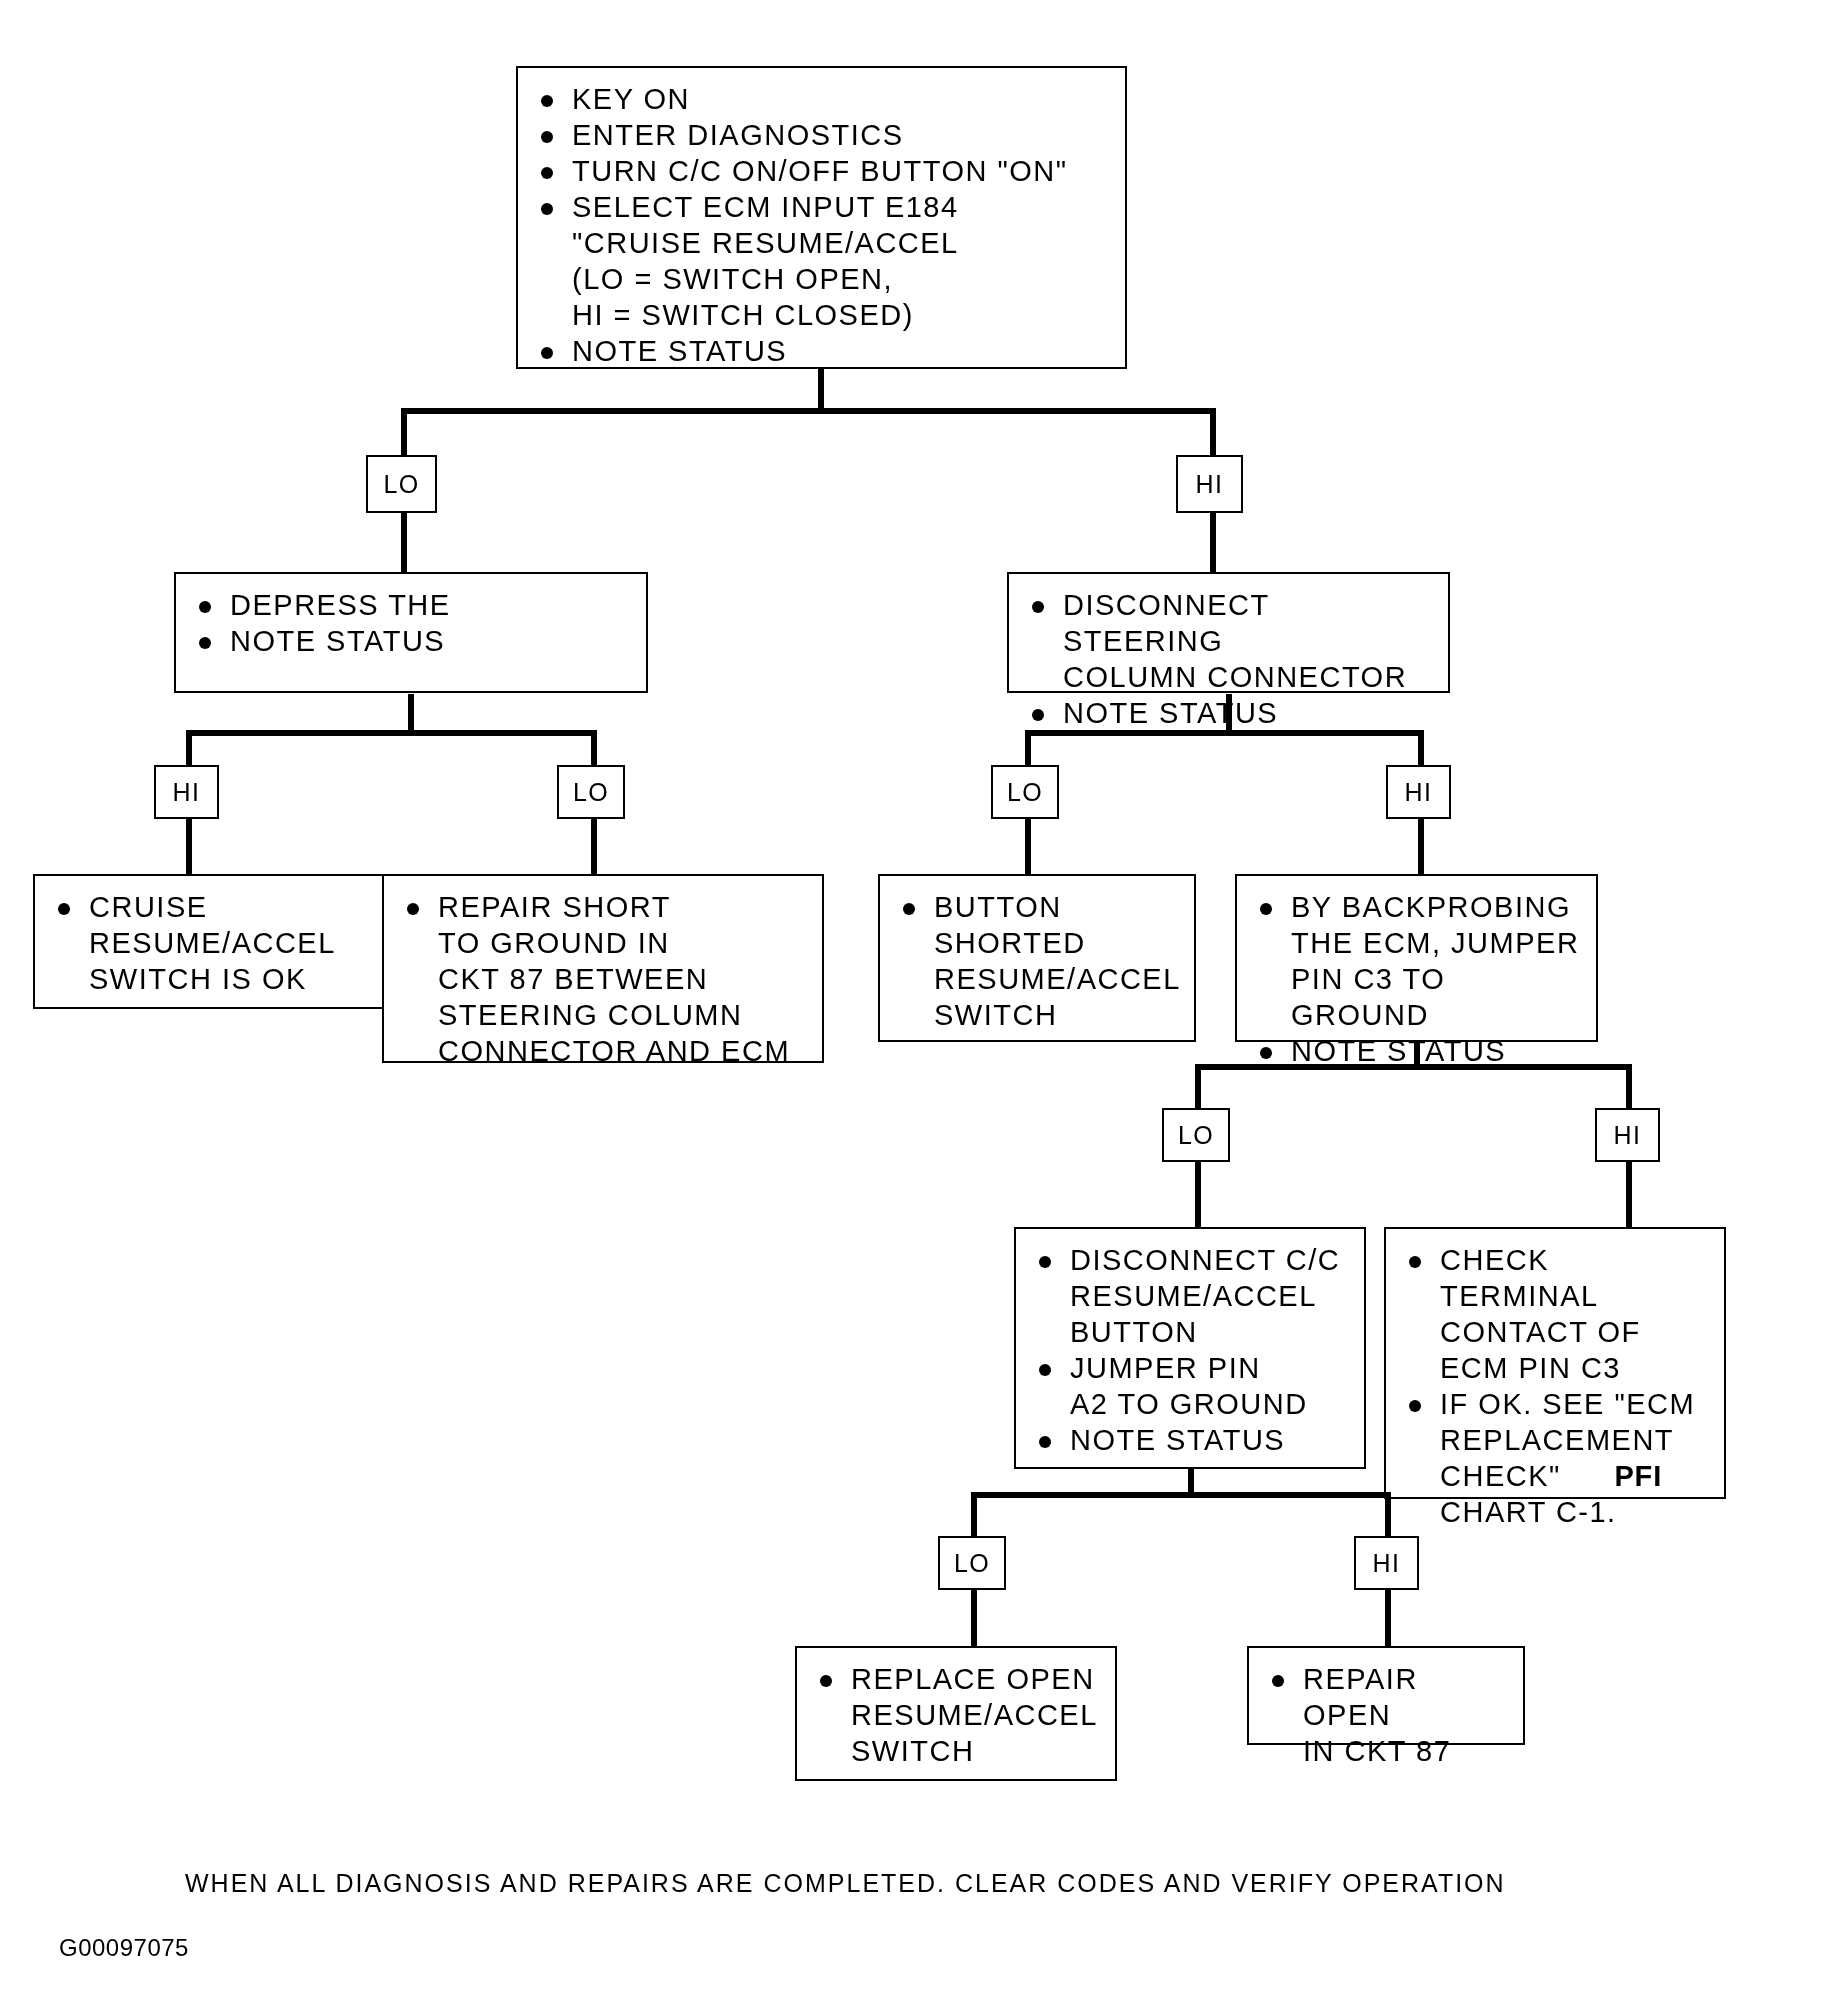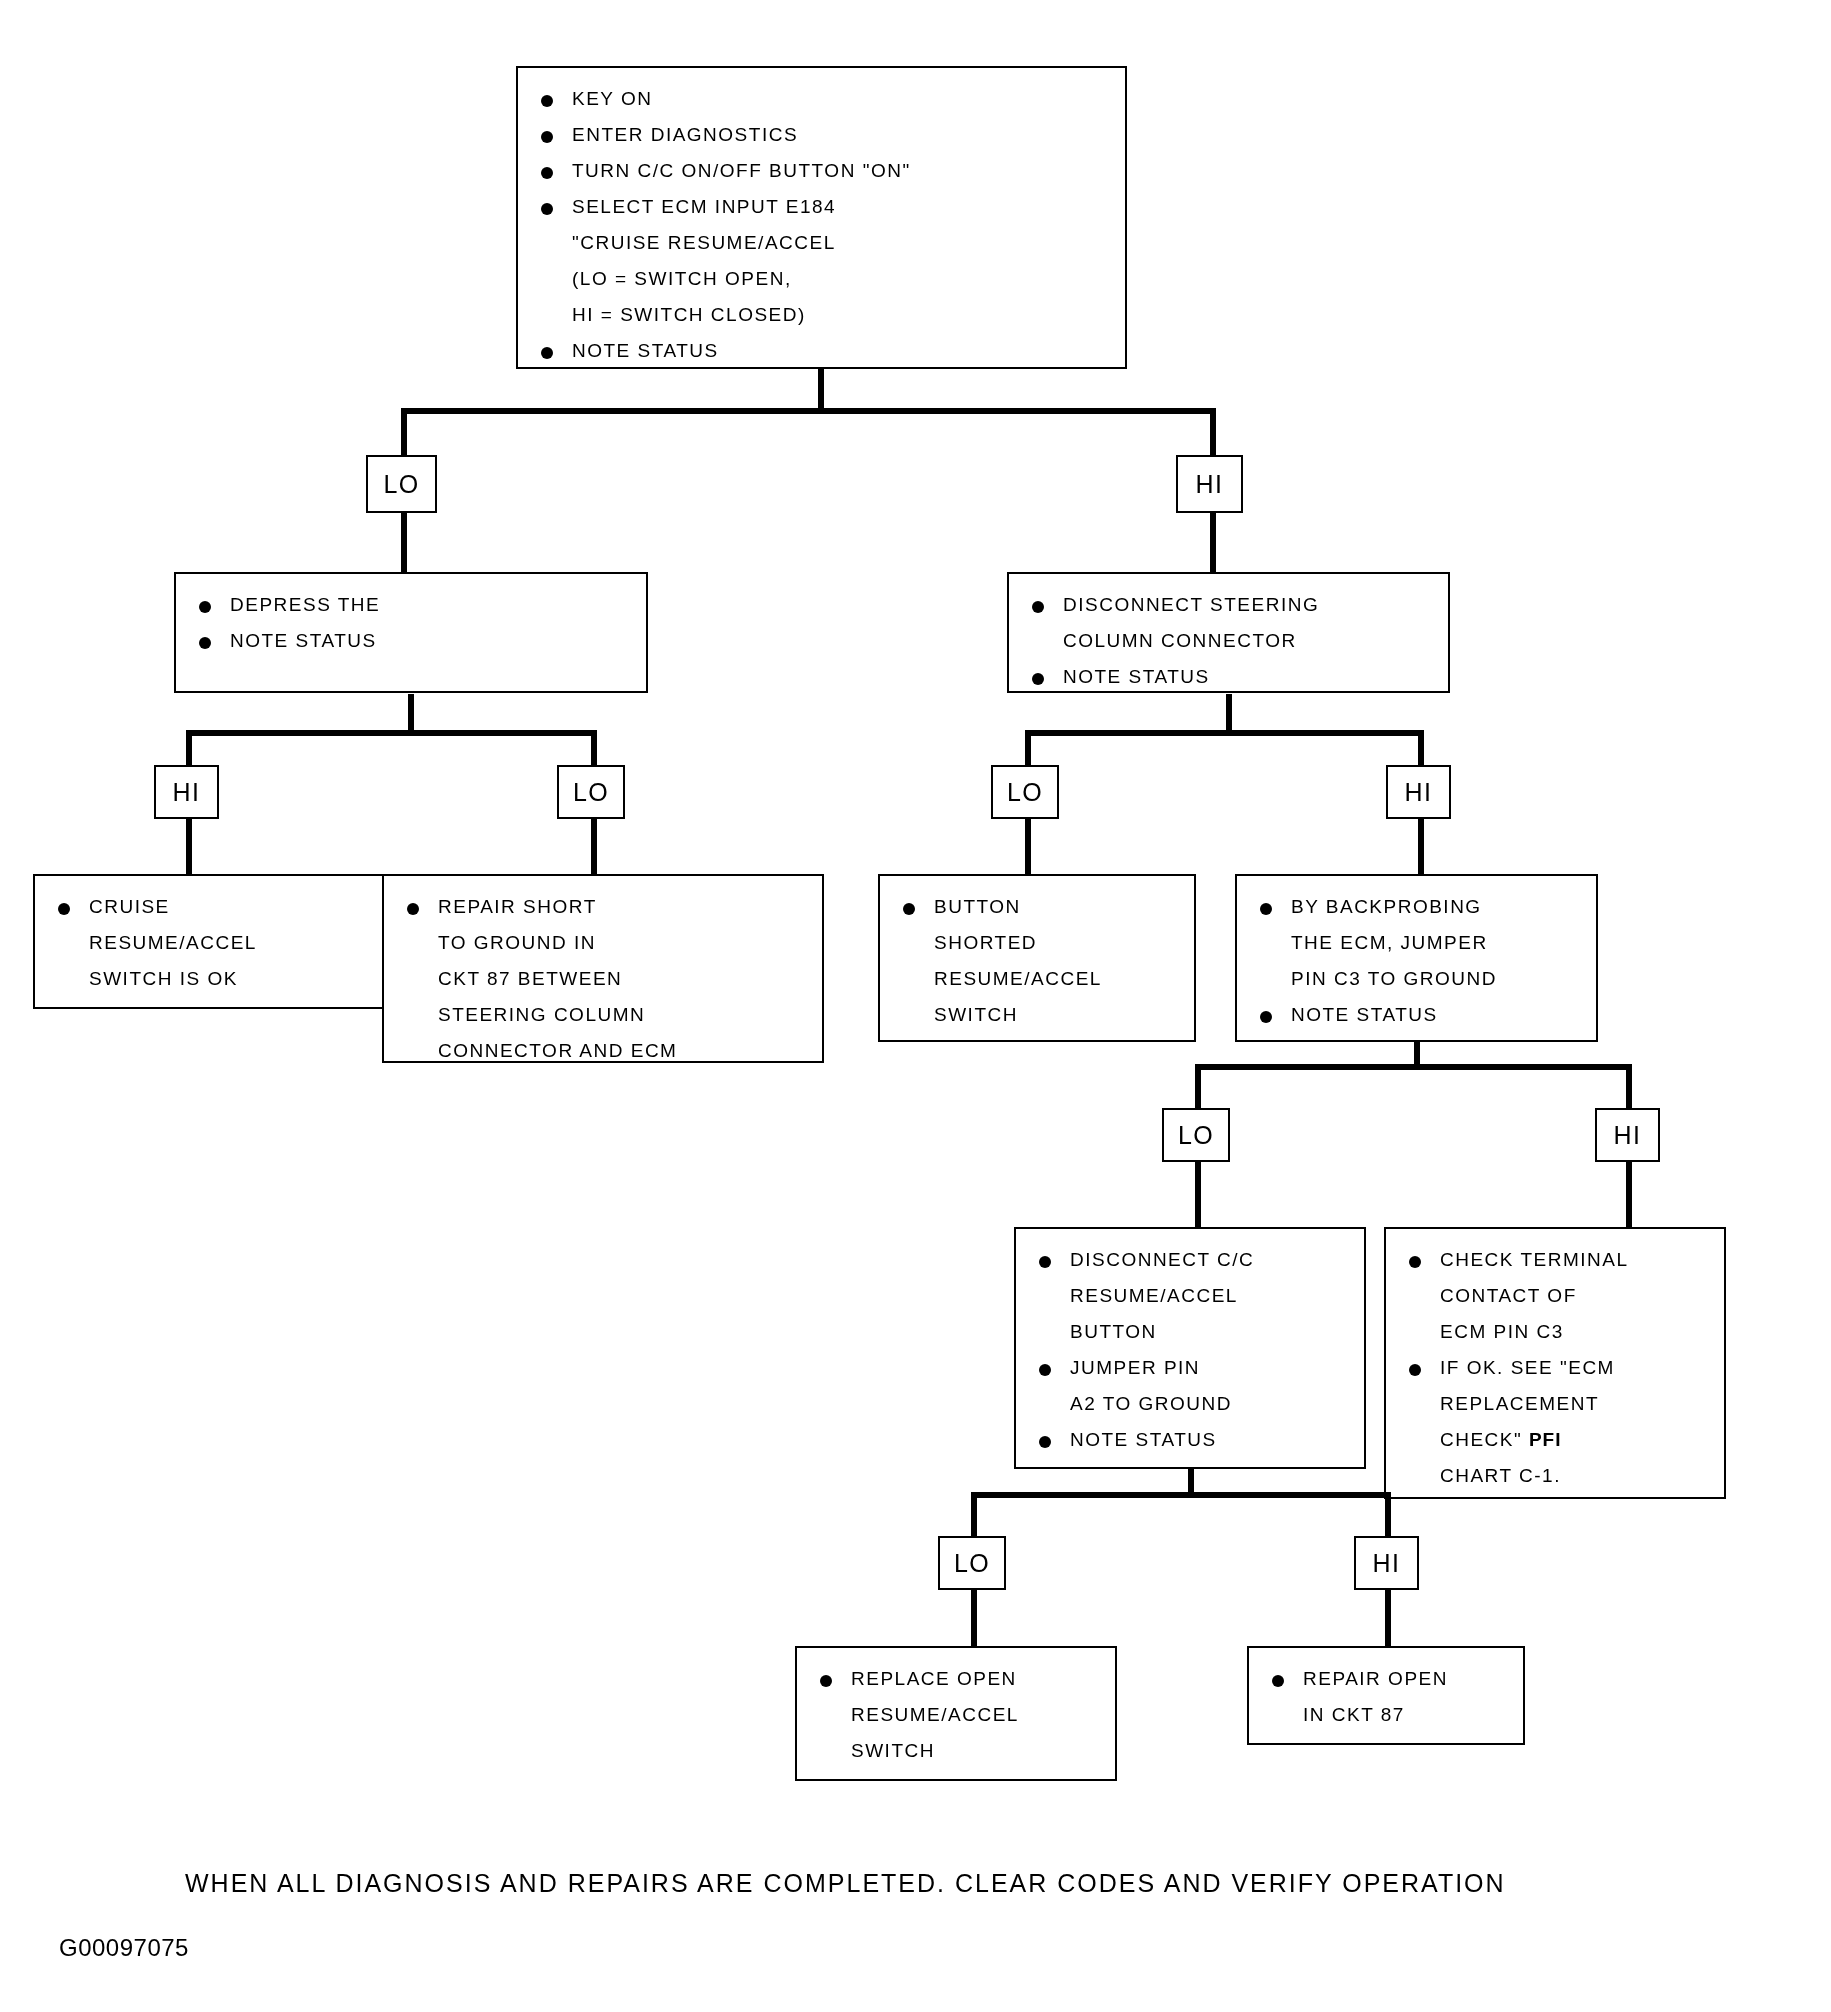--- a/index.html
+++ b/index.html
@@ -29,40 +29,41 @@
   }
 
   .bullet-list {
     list-style: none;
     margin: 0;
     padding: 0;
   }
   .bullet-list li {
     position: relative;
     padding-left: 39px;
-    font-size: 19px;
+    font-size: 29px;
     letter-spacing: 1.5px;
     line-height: 36px;
     white-space: pre-line;
   }
   .bullet-list li.cont {
     padding-left: 39px;
   }
   .bullet-list li .dot {
     position: absolute;
     left: 7.5px;
     top: 14px;
     width: 12px;
     height: 12px;
     background: #000;
     border-radius: 50%;
   }
   .bullet-list li b {
     font-weight: bold;
     letter-spacing: 0.9px;
+    margin-left: 44px;
   }
 
   
   .label {
     position: absolute;
     box-sizing: border-box;
     border: 2.8px solid #000;
     background: #fff;
     display: flex;
     align-items: center;

